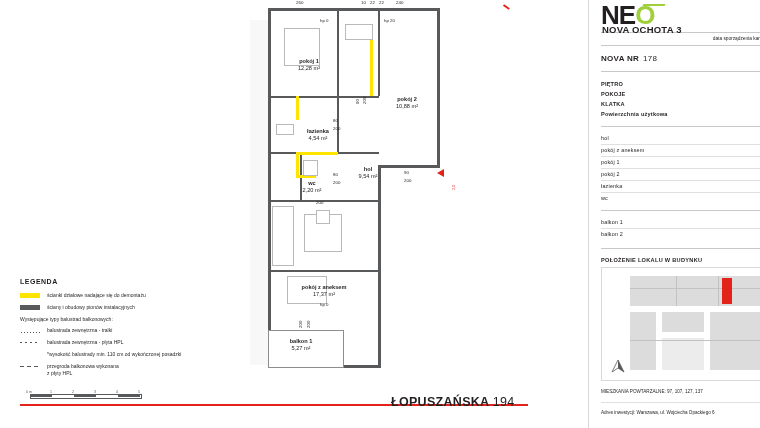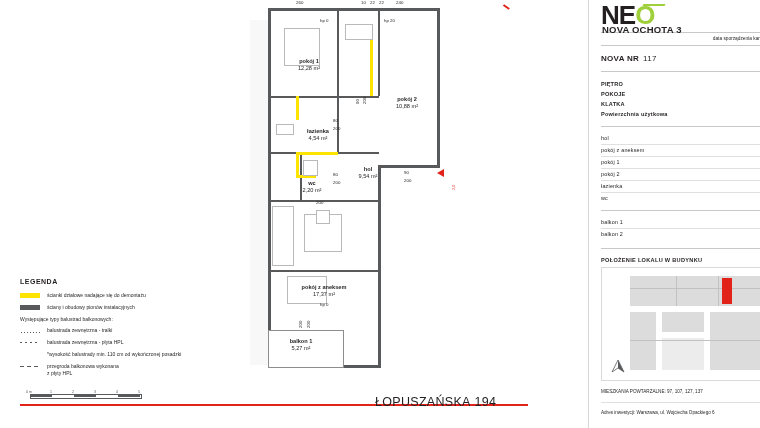--- a/index.html
+++ b/index.html
@@ -235,38 +235,38 @@
       <div class="seg" style="left:88px;width:22px;"></div>
       <div class="tk" style="left:-4px;">0 m</div>
       <div class="tk" style="left:20px;">1</div>
       <div class="tk" style="left:42px;">2</div>
       <div class="tk" style="left:64px;">3</div>
       <div class="tk" style="left:86px;">4</div>
       <div class="tk" style="left:108px;">5</div>
     </div>
 
     <div class="streetbar"></div>
-    <div class="street"><span style="font-weight:normal;">ŁOPUSZAŃSKA</span> <span>194</span></div>
+    <div class="street"><span style="font-weight:bold;margin-left:16px;">ŁOPUSZAŃSKA</span> <span>194</span></div>
   </div>
 
   <div class="panel">
     <div class="inner">
 
       <div class="logo">
         <div class="neo"><span>NE</span><span class="s">O</span></div>
         <div class="greenbar"></div>
         <div class="sub">NOVA OCHOTA 3</div>
       </div>
 
       <div class="hr"></div>
       <div class="kdate">data sporządzenia karty 30.01.2026</div>
       <div class="hr"></div>
 
       <div class="lokal">
-        <span>NOVA NR</span><span class="num">117</span>
+        <span>NOVA NR</span><span class="num">178</span>
       </div>
 
       <div class="hr"></div>
 
       <div class="block1">
         <div class="kv">
           <div class="k">PIĘTRO</div>
           <div class="v">3</div>
         </div>
         <div class="kv">

